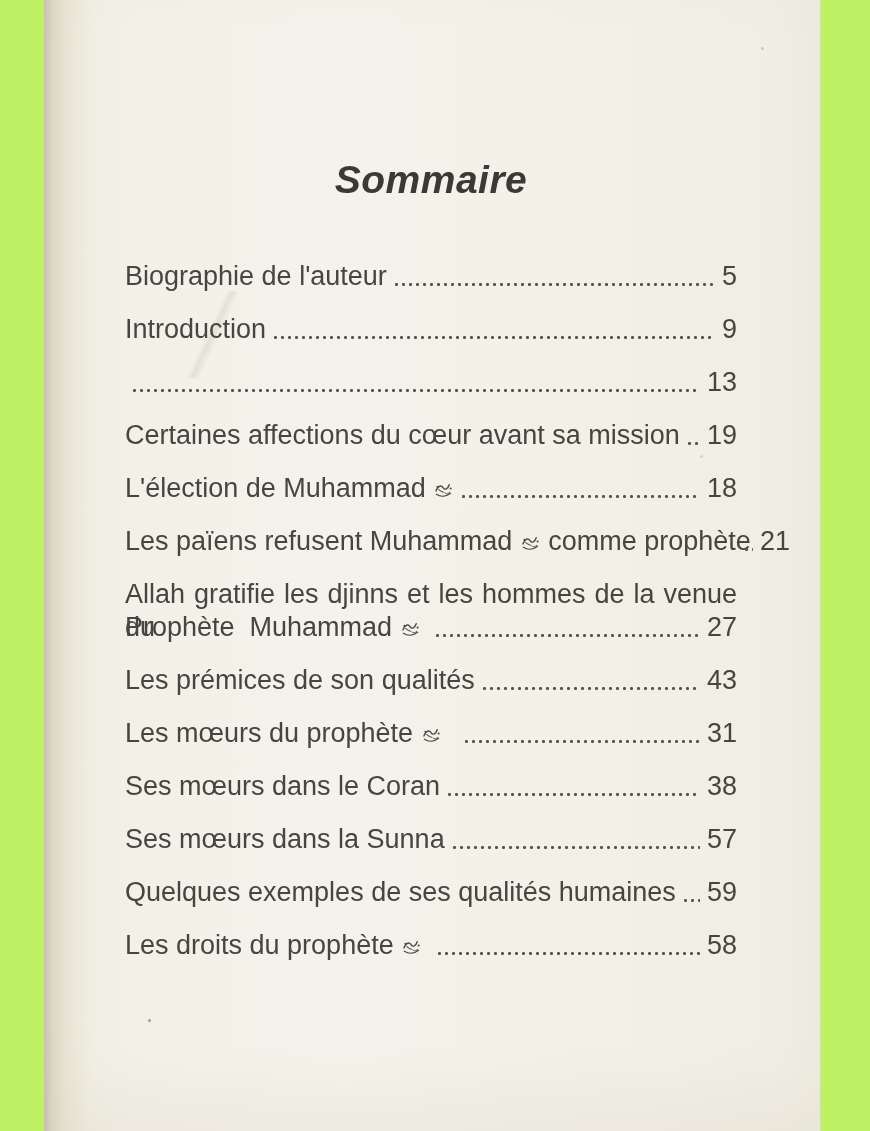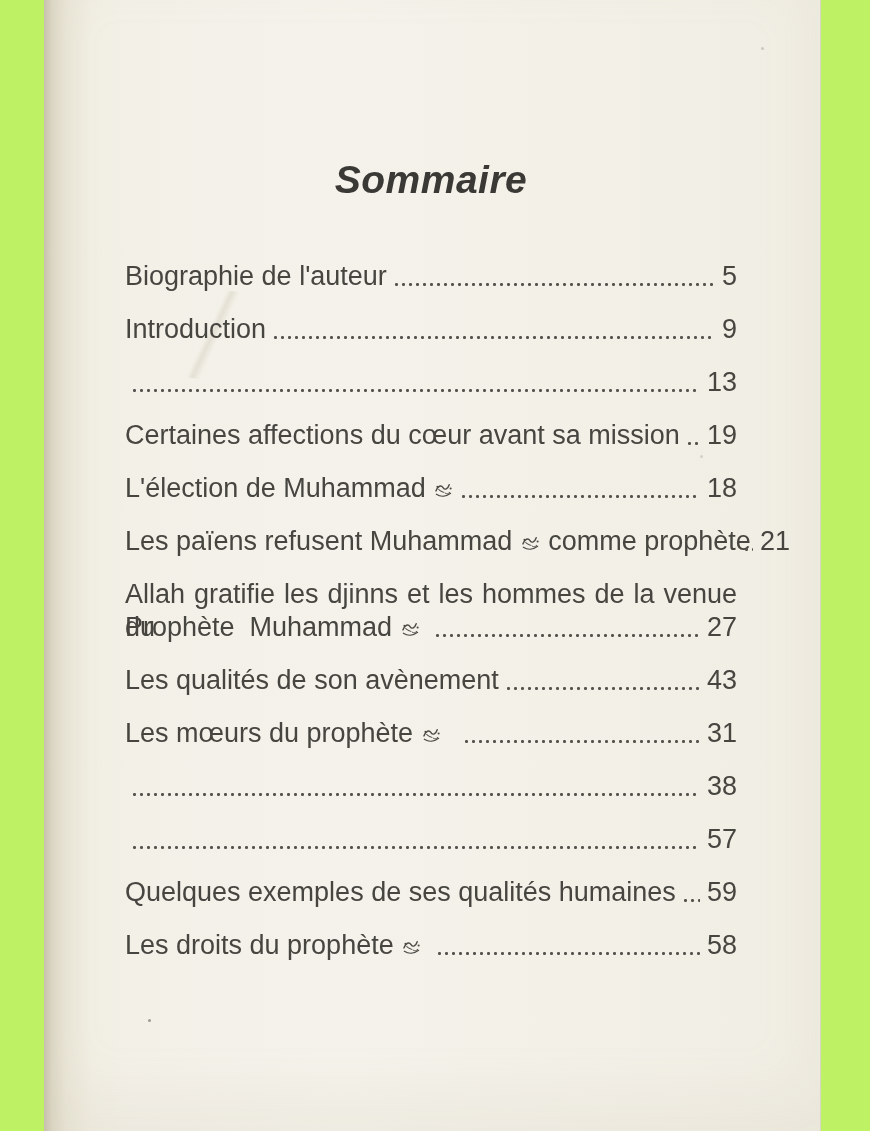--- a/index.html
+++ b/index.html
@@ -188,46 +188,48 @@
                   <path d="M12 13.5 C13.5 14.5, 15 14, 16.5 12.5" stroke-width="1"></path>
                 </g>
                 <circle cx="17.5" cy="8.5" r="1.1" fill="#4c4a45"></circle>
                 <circle cx="3.5" cy="6.5" r="0.9" fill="#4c4a45"></circle>
               </svg></span> </span>
         <span class="dots"></span>
         <span class="pagenum">27</span>
       </div>
 
       <div class="toc-row">
-        <span class="toc-label">Les qualités de son avènement</span>
+        <span class="toc-label">Les prémices de son qualités</span>
         <span class="dots"></span>
         <span class="pagenum">43</span>
       </div>
 
       <div class="toc-row">
         <span class="toc-label">Les mœurs du prophète <span class="saw"><svg width="19" height="20" viewBox="0 0 20 20" xmlns="http://www.w3.org/2000/svg">
                 <g fill="none" stroke="#4c4a45" stroke-linecap="round">
                   <path d="M2 11 C4 5.5, 7.5 4.5, 9.5 7.5 C11.5 10.5, 14.5 9, 16 4.5" stroke-width="1.5"></path>
                   <path d="M2.5 14.5 C7 17.5, 13 17, 17.5 13.5" stroke-width="1.3"></path>
                   <path d="M5 9.5 C6.5 11.5, 8.5 11.5, 10.5 12.5" stroke-width="1.1"></path>
                   <path d="M12 13.5 C13.5 14.5, 15 14, 16.5 12.5" stroke-width="1"></path>
                 </g>
                 <circle cx="17.5" cy="8.5" r="1.1" fill="#4c4a45"></circle>
                 <circle cx="3.5" cy="6.5" r="0.9" fill="#4c4a45"></circle>
               </svg></span>  </span>
         <span class="dots"></span>
         <span class="pagenum">31</span>
       </div>
 
       <div class="toc-row">
+        <span class="toc-label">Ses mœurs dans le Coran</span>
         <span class="dots"></span>
         <span class="pagenum">38</span>
       </div>
 
       <div class="toc-row">
+        <span class="toc-label">Ses mœurs dans la Sunna</span>
         <span class="dots"></span>
         <span class="pagenum">57</span>
       </div>
 
       <div class="toc-row">
         <span class="toc-label">Quelques exemples de ses qualités humaines</span>
         <span class="dots"></span>
         <span class="pagenum">59</span>
       </div>
 

